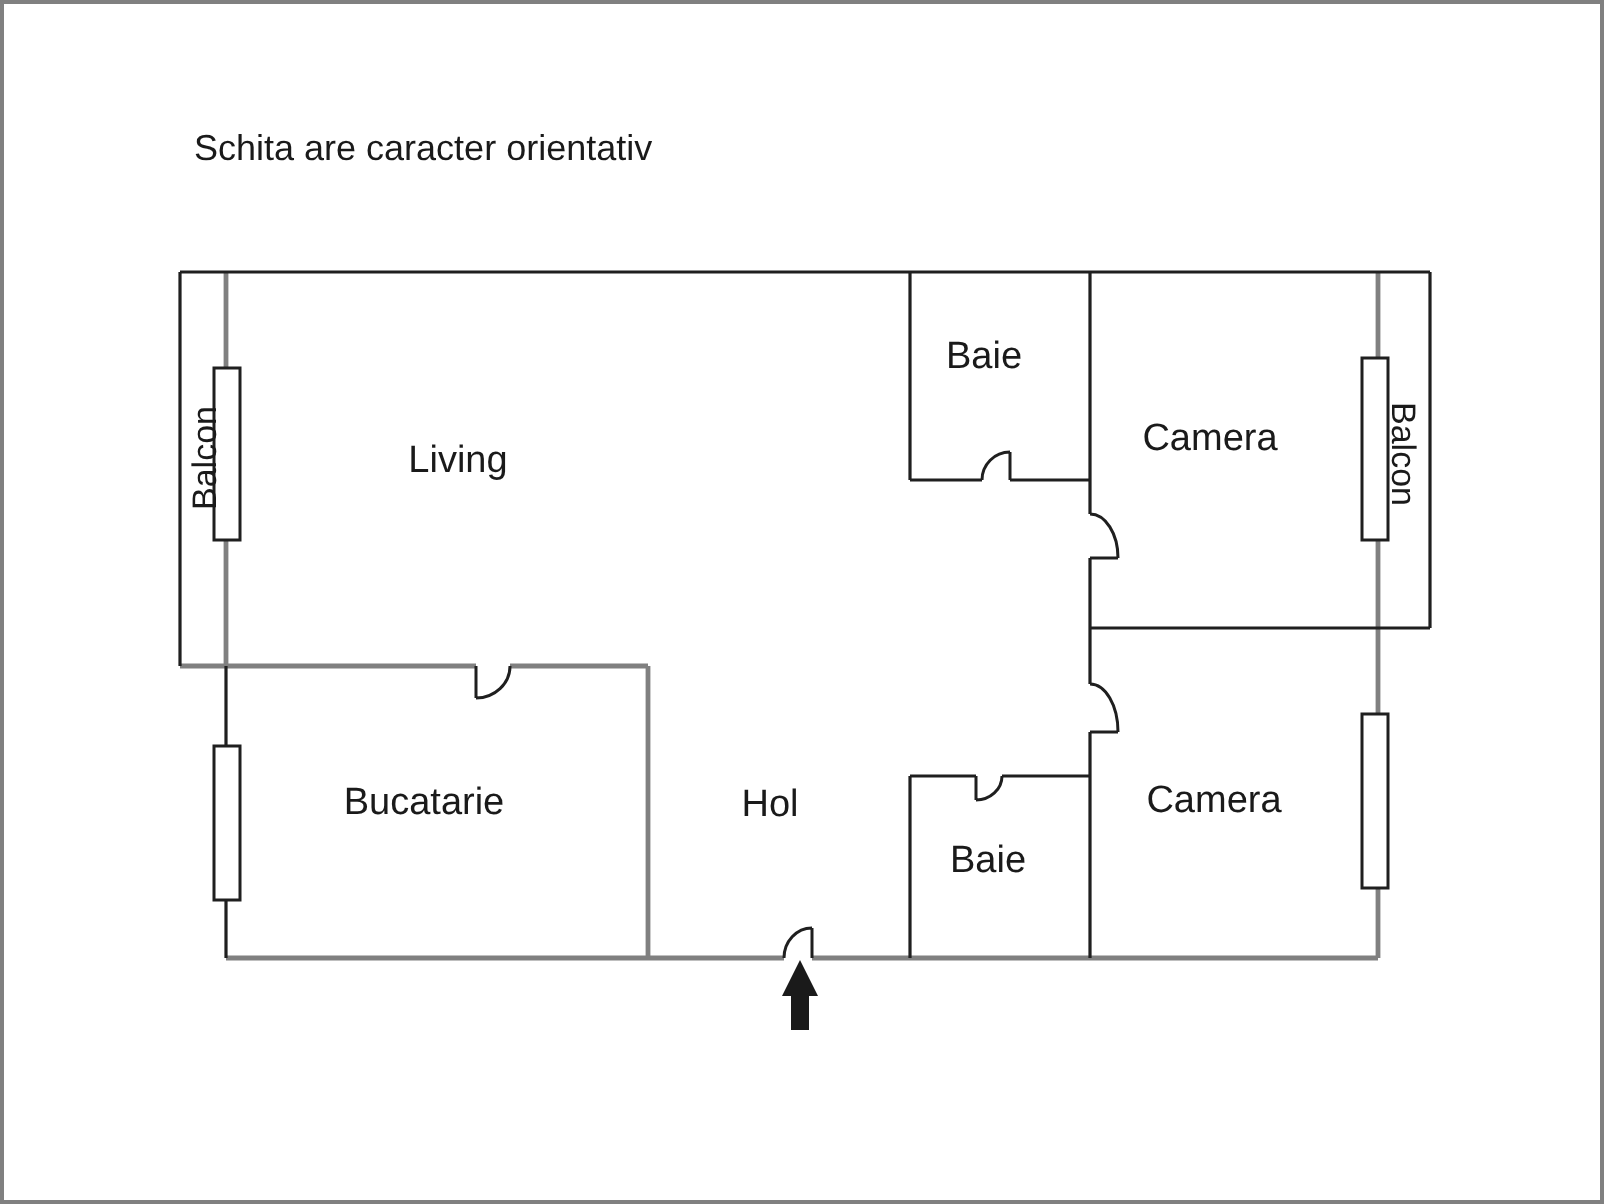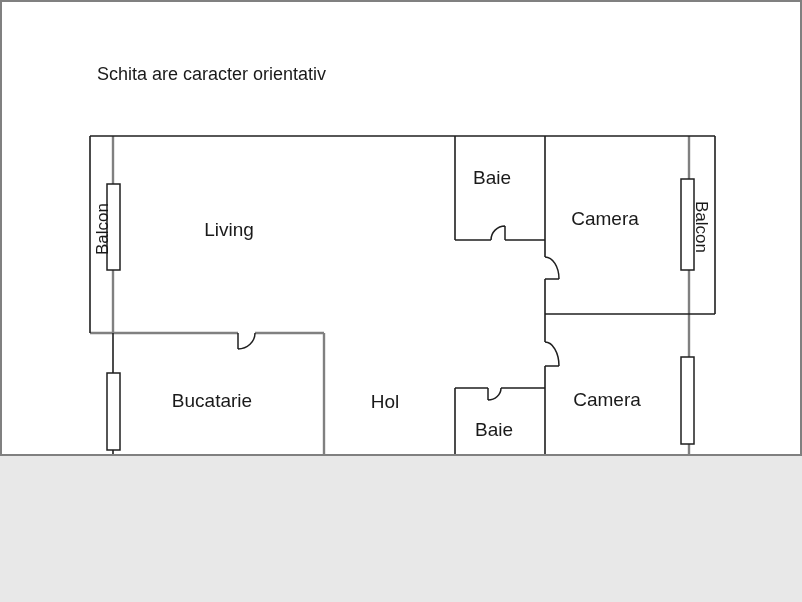--- a/index.html
+++ b/index.html
@@ -6,21 +6,21 @@
     --bg:#ffffff;
     --frame:#808080;
     --wall-dark:#1f1f1f;
     --wall-gray:#808080;
     --text:#1a1a1a;
     --arrow:#1a1a1a;
   }
   html,body{margin:0;padding:0;background:#e8e8e8;}
   .canvas{
     position:relative;
-    width:802px;height:456px;
+    width:802px;height:602px;
     box-sizing:border-box;
     background:var(--bg);
     border:2px solid var(--frame);
     overflow:hidden;
     font-family:"Liberation Sans", sans-serif;
   }
   svg{position:absolute;left:0;top:0;display:block;}
   .wall-d{stroke:var(--wall-dark);stroke-width:1.6;fill:none;}
   .wall-g{stroke:var(--wall-gray);stroke-width:2.4;fill:none;}
   .win{fill:var(--bg);stroke:var(--wall-dark);stroke-width:1.5;}

